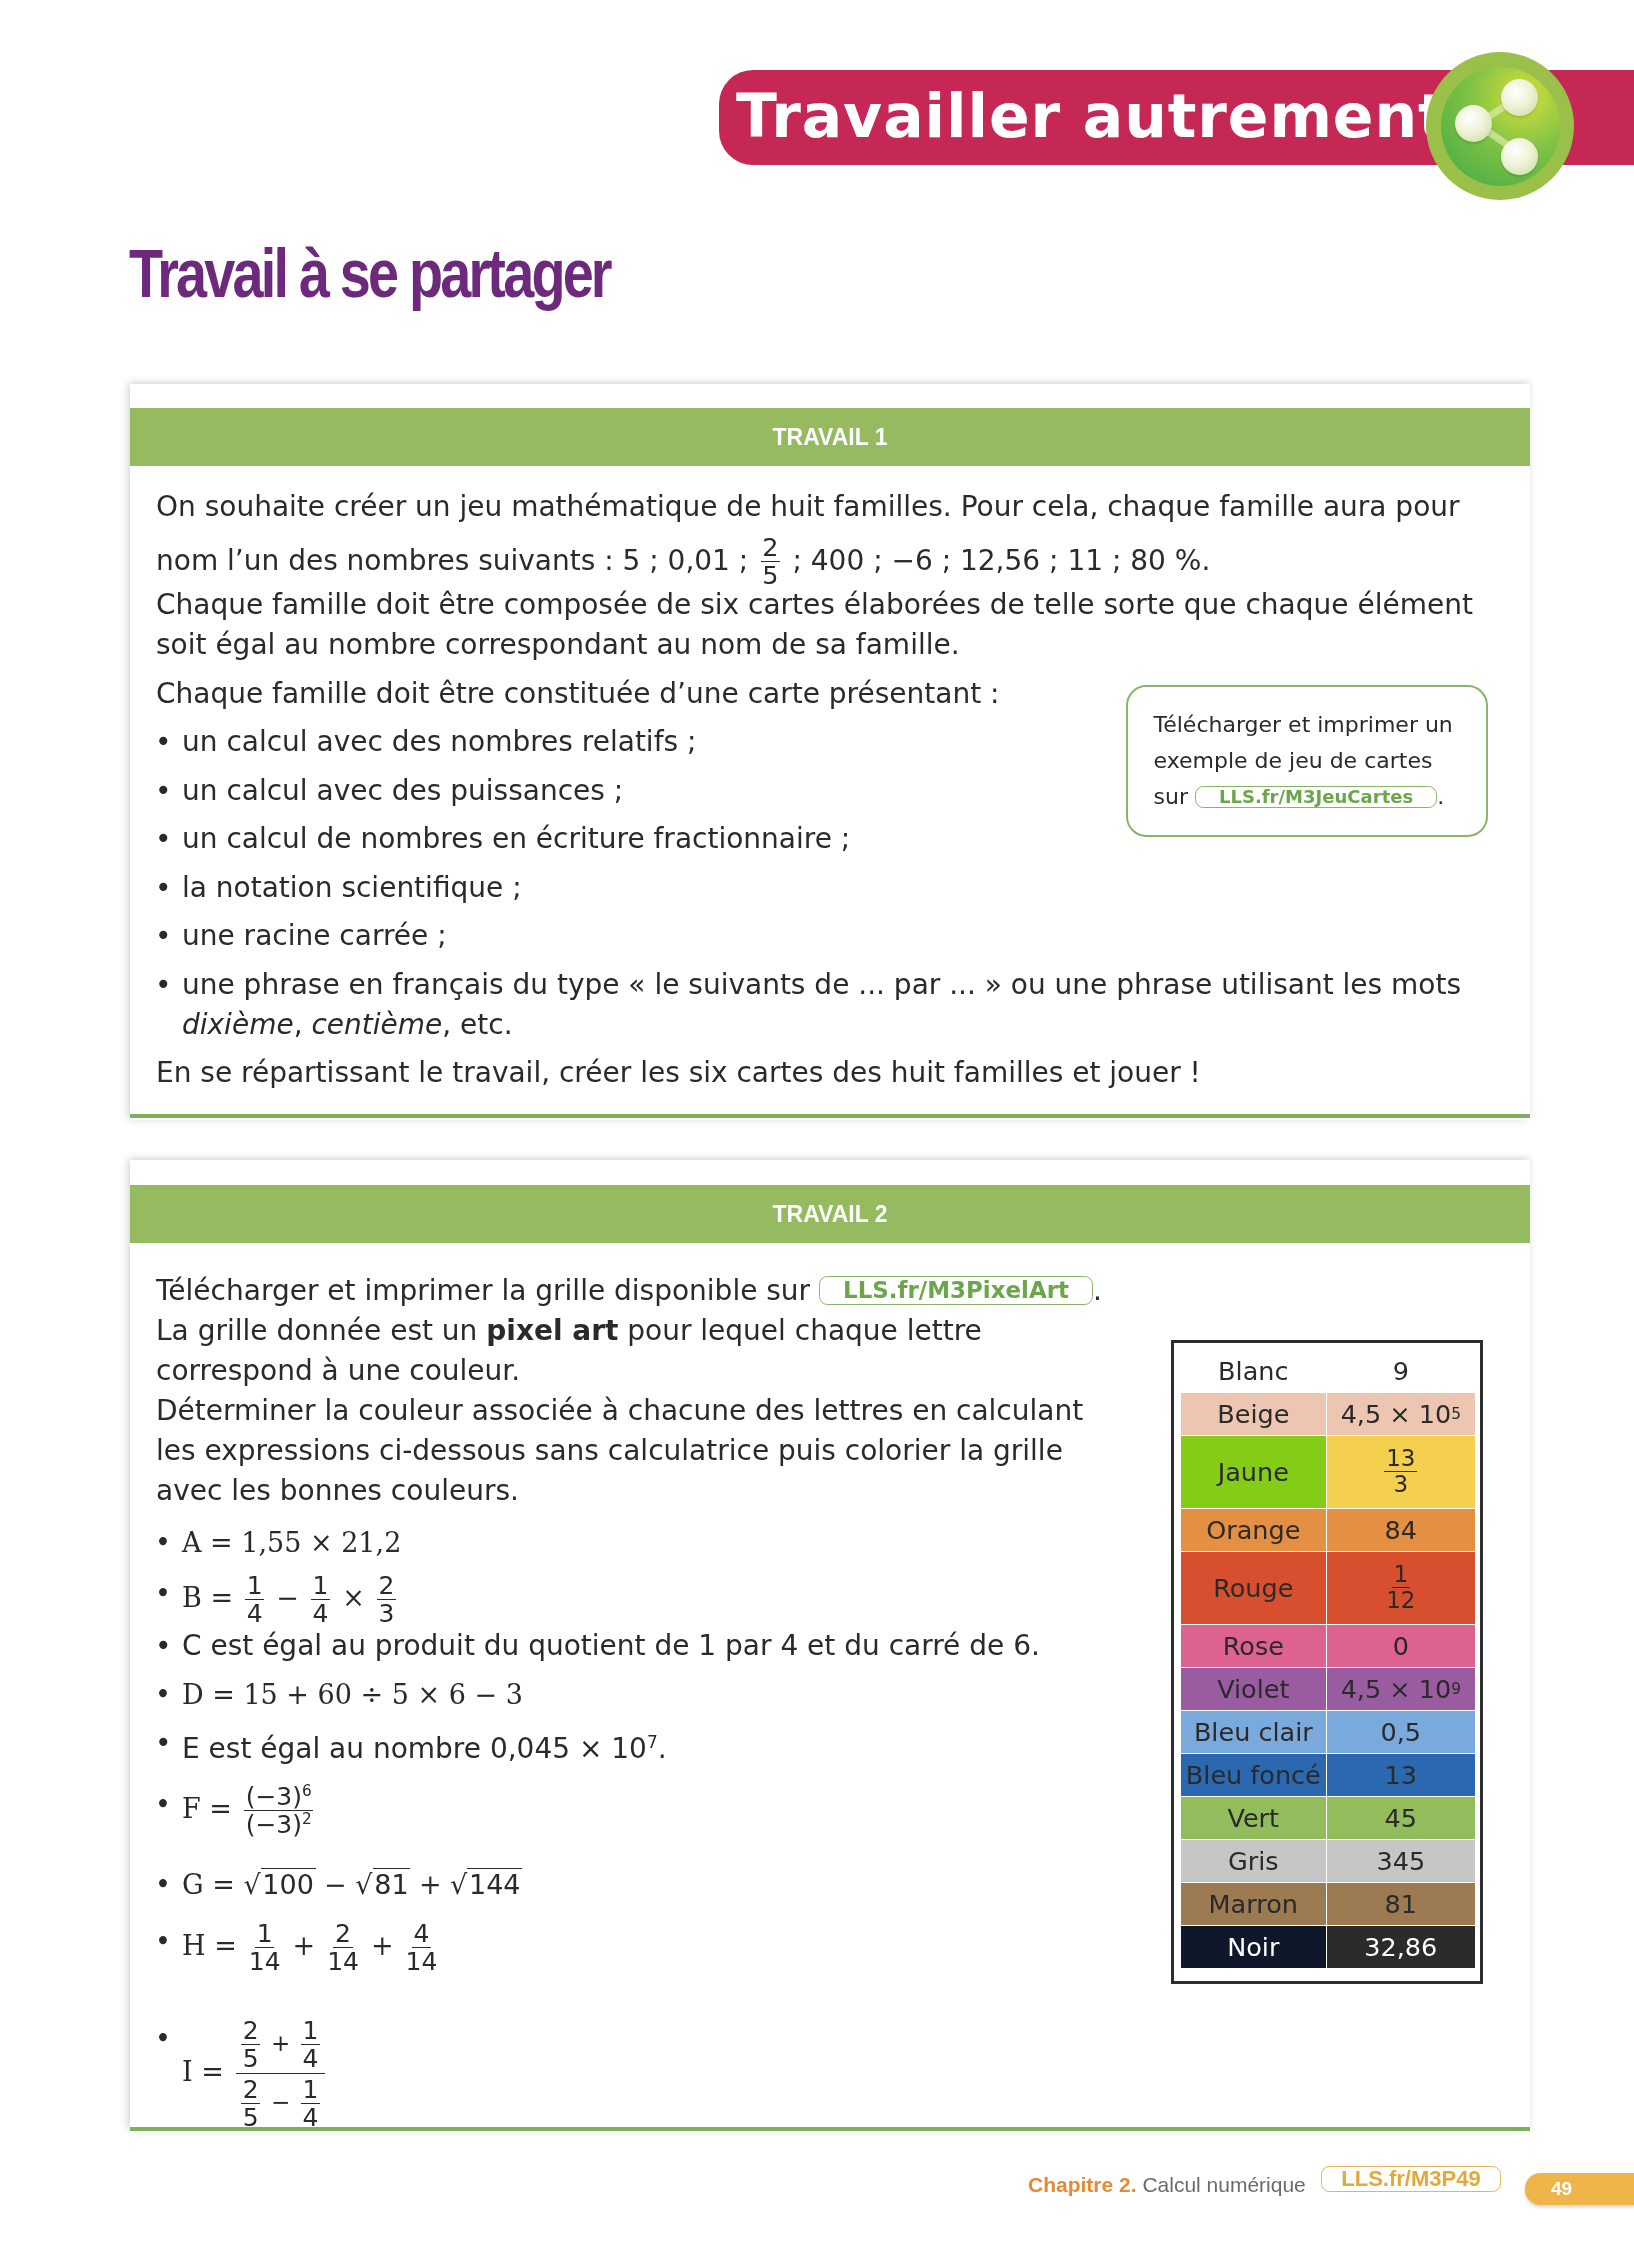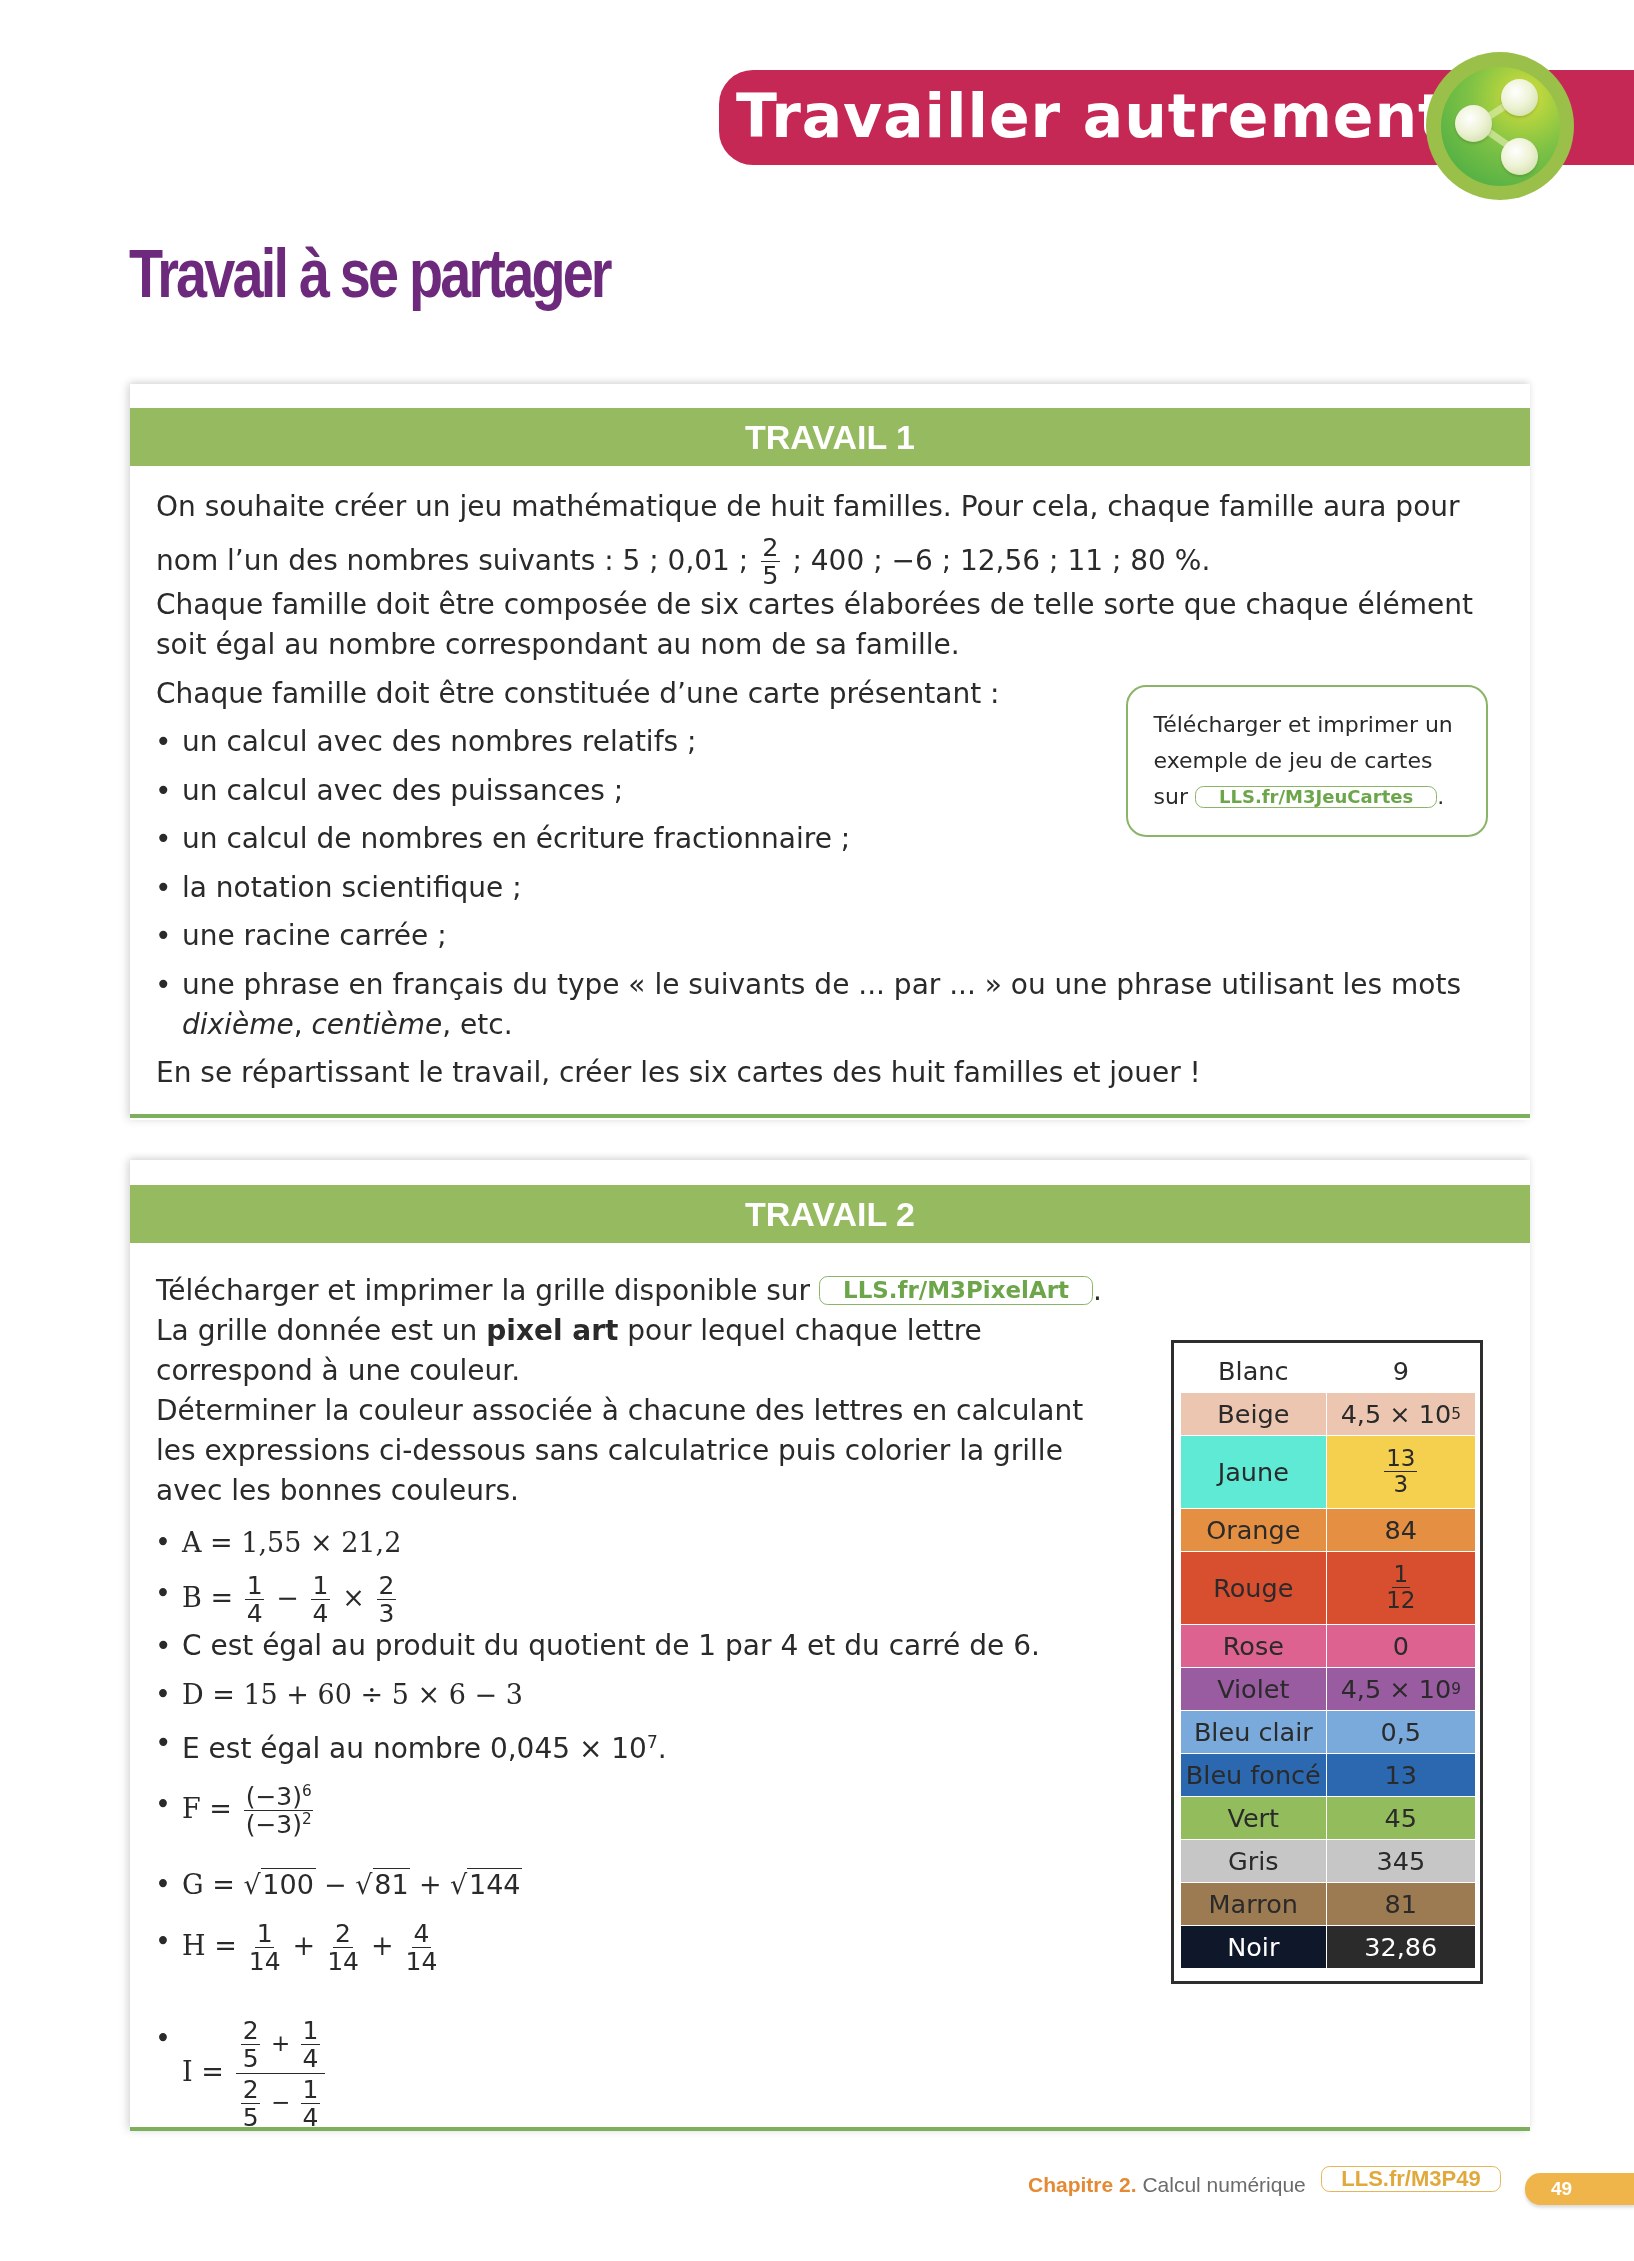--- a/index.html
+++ b/index.html
@@ -38,21 +38,21 @@
     color: #6d2a7c; letter-spacing: -3.4px; transform: scaleX(0.82); transform-origin: left center;
   }
 
   
   .card {
     position: absolute; left: 130px; width: 1400px; background: #ffffff;
     box-shadow: -2.6px 0 8.5px rgba(0,0,0,0.12), 0 -2.6px 6.8px rgba(0,0,0,0.08);
   }
   .card-header {
     position: absolute; left: 0; right: 0; height: 58px; background: #95ba60;
-    color: #ffffff; font-family: "Liberation Sans", sans-serif; font-weight: bold; font-size: 34px;
+    color: #ffffff; font-family: "Liberation Sans", sans-serif; font-weight: bold; font-size: 23px;
     display: flex; align-items: center; justify-content: center; letter-spacing: 0px;
   }
   .card-bottom { position: absolute; left: 0; right: 0; height: 4.3px; background: #7daf5c; }
 
   .txt { position: absolute; font-family: "DejaVu Sans", sans-serif; font-size: 28px; color: #2a2a2a; line-height: 41px; white-space: nowrap; }
   .bullet::before { content: "•"; position: absolute; left: -27px; }
   .frac { display: inline-flex; flex-direction: column; align-items: center; vertical-align: middle; line-height: 1; margin: 0 3.4px; }
   .frac .num { border-bottom: 1.7px solid #2a2a2a; padding: 0 1.7px 0.9px; }
   .frac .den { padding-top: 0.9px; }
 
@@ -276,21 +276,21 @@
         </div>
       </div>
       <div class="crow small">
         <div class="cname" style="background: rgb(236, 198, 176); color: rgb(42, 42, 42);">Beige</div>
         <div class="cval" style="background: rgb(236, 198, 176); color: rgb(42, 42, 42);">
           <span>4,5 × 10</span>
           <sup style="font-size: 15.3px;">5</sup>
         </div>
       </div>
       <div class="crow tall">
-        <div class="cname" style="background: #5eead4; color: rgb(42, 42, 42);">Jaune</div>
+        <div class="cname" style="background: #84cc16; color: rgb(42, 42, 42);">Jaune</div>
         <div class="cval" style="background: rgb(245, 208, 79); color: rgb(42, 42, 42);">
           <span class="frac">
             <span class="num" style="border-bottom-color: rgb(42, 42, 42);">13</span>
             <span class="den">3</span>
           </span>
         </div>
       </div>
       <div class="crow small">
         <div class="cname" style="background: rgb(229, 143, 66); color: rgb(42, 42, 42);">Orange</div>
         <div class="cval" style="background: rgb(229, 143, 66); color: rgb(42, 42, 42);">

